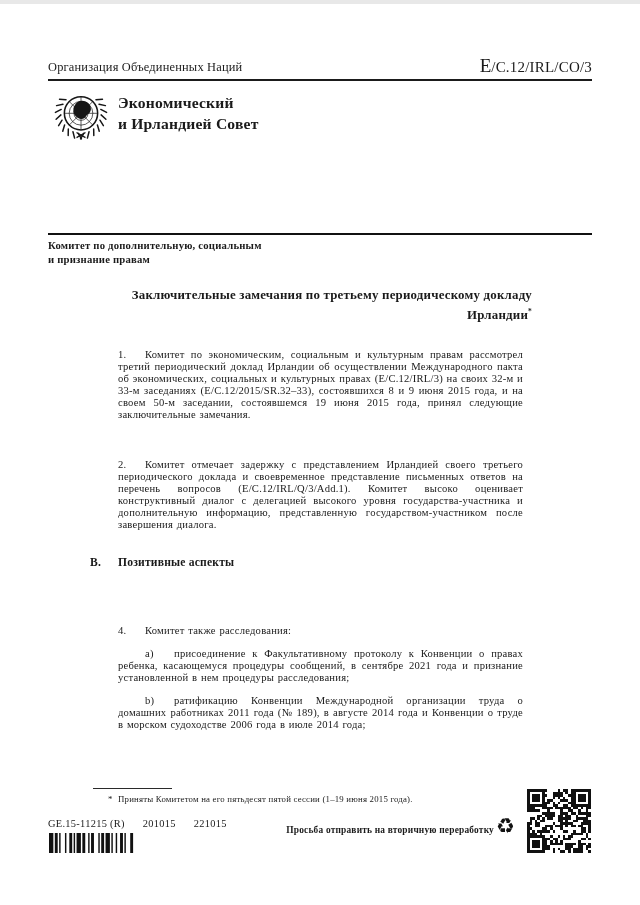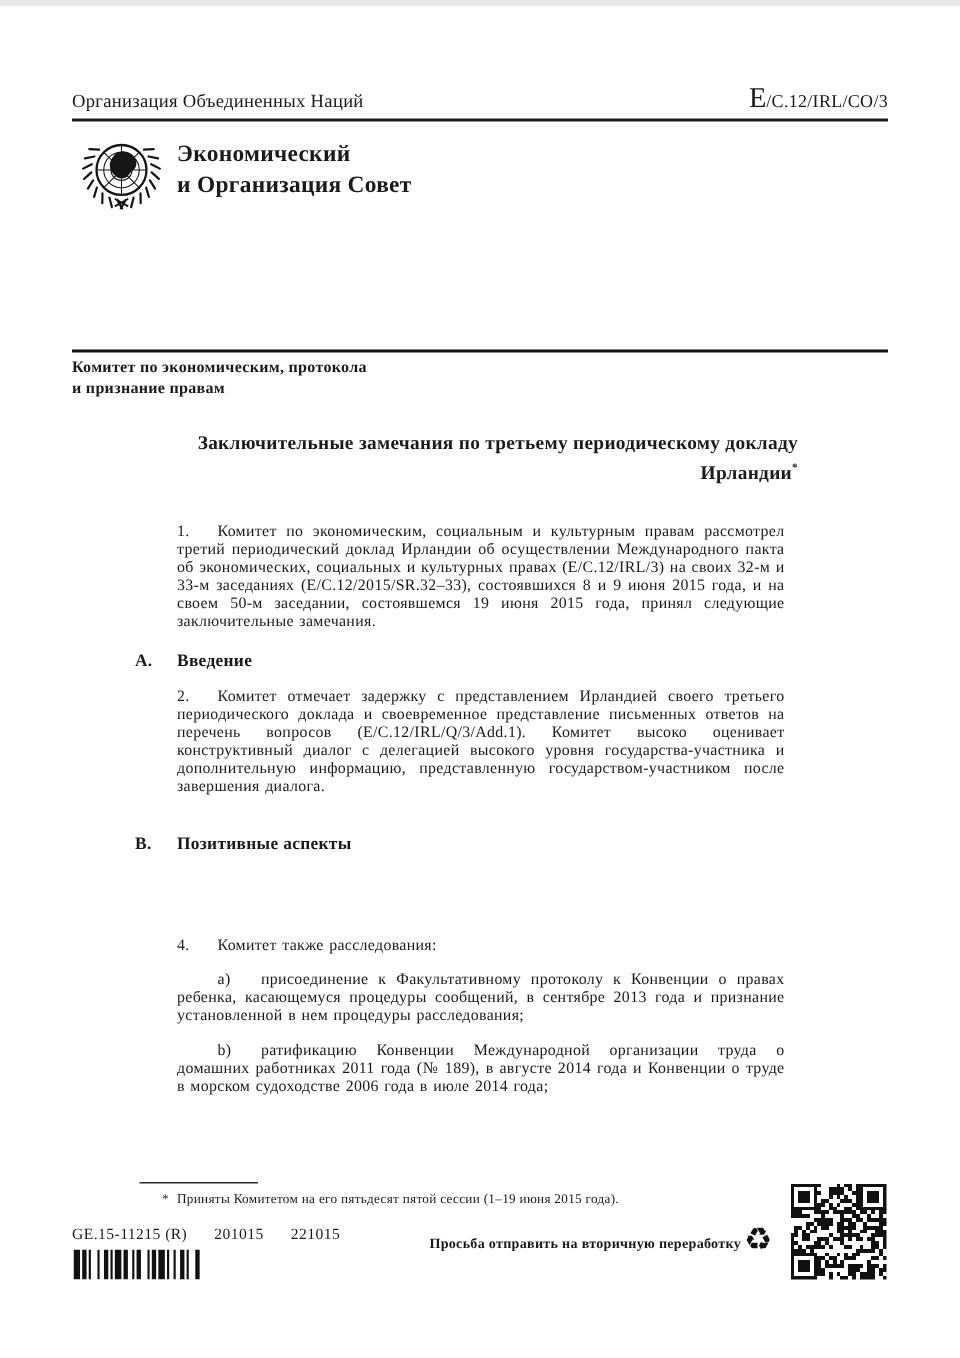--- a/index.html
+++ b/index.html
@@ -6,21 +6,21 @@
   .page{
     position:relative;width:640px;height:905px;background:#ffffff;
     font-family:"Liberation Serif","DejaVu Serif",serif;color:#1a1a1a;
     overflow:hidden;margin:4px auto;
   }
   .abs{position:absolute;}
   
   .org-name{left:48px;top:56px;font-size:12.4px;letter-spacing:0.2px;}
   .doc-symbol{right:48px;top:51px;white-space:nowrap;}
   .doc-symbol .big{font-size:19px;}
-  .doc-symbol .rest{font-size:12px;letter-spacing:0.2px;}
+  .doc-symbol .rest{font-size:15px;letter-spacing:0.2px;}
   .rule-thin{left:48px;top:75px;width:544px;height:1.5px;background:#1b1b1b;}
   
   .emblem{left:49px;top:83px;}
   .council{left:118px;top:88px;font-weight:bold;font-size:15.6px;line-height:21px;letter-spacing:0.2px;}
   .distr{left:375px;top:89px;font-size:10px;line-height:13.4px;letter-spacing:0.2px;}
   .rule-thick{left:48px;top:229px;width:544px;height:2.4px;background:#111;}
   
   .committee{left:48px;top:235px;font-weight:bold;font-size:10.7px;line-height:13.6px;letter-spacing:0.2px;}
   
   .doc-title{left:118px;top:283px;width:414px;font-weight:bold;font-size:12.9px;line-height:16.6px;letter-spacing:0.2px;text-align:right;}
@@ -81,44 +81,43 @@
       <circle cx="50" cy="41" r="18.5" stroke-width="1.1"></circle>
       <circle cx="50" cy="41" r="11" stroke-width="1.1"></circle>
       <circle cx="50" cy="41" r="3.6" stroke-width="1.1"></circle>
       <path d="M24,41 H76 M50,15 V67 M31.6,22.6 L68.4,59.4 M68.4,22.6 L31.6,59.4" stroke-width="1.1"></path>
     </g>
     <path fill="#161616" d="M40,29 q4,-8 12,-7.5 q9,0.5 12.5,8 q2.5,5.5 -1,10.5 q-4.5,3 -7,7.5 q-5.5,4.5 -11,1 q-6.5,-4 -7.5,-10.5 q-0.8,-5 2,-9 z"></path>
     <path d="M43,79 L57,71 M57,79 L43,71" stroke="#161616" stroke-width="2"></path>
   </svg>
   <div class="abs council">
     <div>Экономический</div>
-    <div>и Организация Совет</div>
+    <div>и Ирландией Совет</div>
   </div>
 
   <div class="abs rule-thick"></div>
 
   <div class="abs committee">
-    <div>Комитет по экономическим, протокола</div>
+    <div>Комитет по дополнительную, социальным</div>
     <div>и признание правам</div>
   </div>
 
   <div class="abs doc-title"><span>Заключительные замечания по третьему периодическому докладу Ирландии</span><sup>*</sup></div>
 
   <p class="abs para" style="top:345px"><span class="pnum">1.</span><span>Комитет по экономическим, социальным и культурным правам рассмотрел третий периодический доклад Ирландии об осуществлении Международного пакта об экономических, социальных и культурных правах (E/C.12/IRL/3) на своих 32-м и 33-м заседаниях (E/C.12/2015/SR.32–33), состоявшихся 8 и 9 июня 2015 года, и на своем 50-м заседании, состоявшемся 19 июня 2015 года, принял следующие заключительные замечания.</span></p>
 
-  <h2 class="abs sec" style="top:430px"><span class="slet">A.</span><span>Введение</span></h2>
 
   <p class="abs para" style="top:455px"><span class="pnum">2.</span><span>Комитет отмечает задержку с представлением Ирландией своего третьего периодического доклада и своевременное представление письменных ответов на перечень вопросов (E/C.12/IRL/Q/3/Add.1). Комитет высоко оценивает конструктивный диалог с делегацией высокого уровня государства-участника и дополнительную информацию, представленную государством-участником после завершения диалога.</span></p>
 
   <h2 class="abs sec" style="top:552px"><span class="slet">B.</span><span>Позитивные аспекты</span></h2>
 
 
   <p class="abs para" style="top:621px"><span class="pnum">4.</span><span>Комитет также расследования:</span></p>
 
-  <p class="abs para item" style="top:644px"><span class="inum">a)</span><span>присоединение к Факультативному протоколу к Конвенции о правах ребенка, касающемуся процедуры сообщений, в сентябре 2013 года и признание установленной в нем процедуры расследования;</span></p>
+  <p class="abs para item" style="top:644px"><span class="inum">a)</span><span>присоединение к Факультативному протоколу к Конвенции о правах ребенка, касающемуся процедуры сообщений, в сентябре 2021 года и признание установленной в нем процедуры расследования;</span></p>
 
   <p class="abs para item" style="top:691px"><span class="inum">b)</span><span>ратификацию Конвенции Международной организации труда о домашних работниках 2011 года (№ 189), в августе 2014 года и Конвенции о труде в морском судоходстве 2006 года в июле 2014 года;</span></p>
 
   <div class="abs fn-rule"></div>
   <div class="abs footnote"><span class="fn-marker">*</span><span>Приняты Комитетом на его пятьдесят пятой сессии (1–19 июня 2015 года).</span></div>
 
   <div class="abs job-line"><span>GE.15-11215 (R)</span><span class="code">201015</span><span class="code">221015</span></div>
 
   <svg class="abs barcode" width="115" height="20" viewBox="0 0 115 20">
       <rect x="0" y="0" width="4.35" height="20" fill="#111"></rect>

